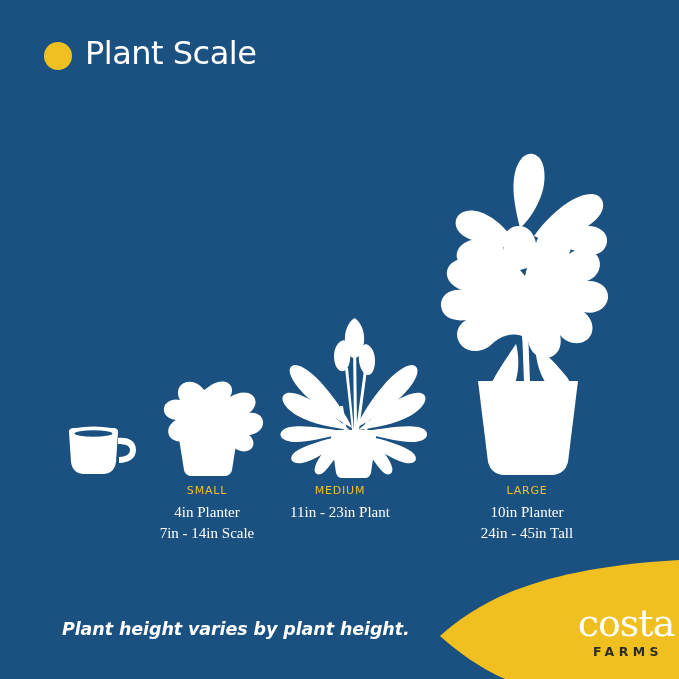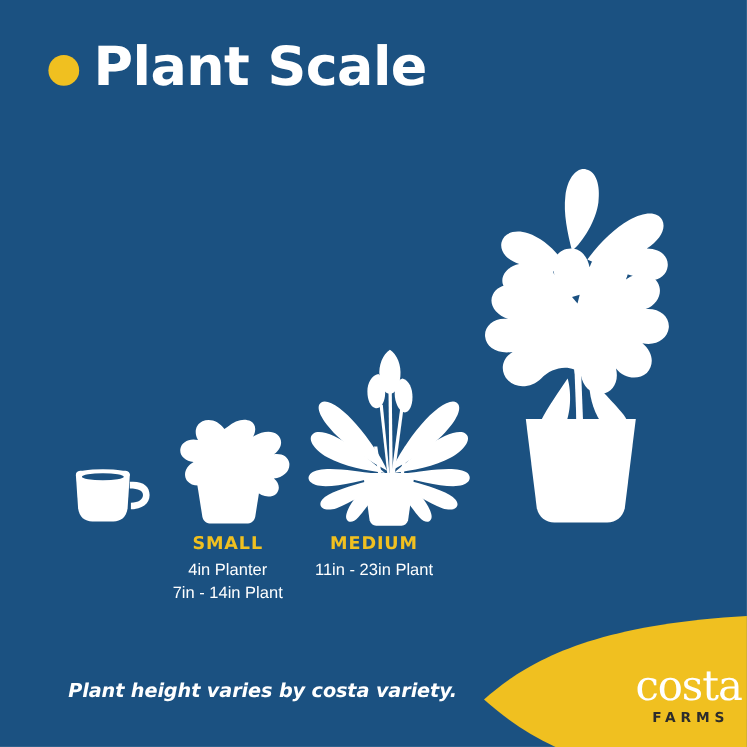--- a/index.html
+++ b/index.html
@@ -33,22 +33,22 @@
   .bullet-dot {
     width: 28px;
     height: 28px;
     border-radius: 50%;
     background: #f0c020;
     flex: 0 0 auto;
     margin-top: 6px;
   }
   .title {
     color: #ffffff;
-    font-size: 49px;
-    font-weight: 700;
+    font-size: 32px;
+    font-weight: 400;
     letter-spacing: -0.5px;
     line-height: 1;
     white-space: nowrap;
     font-family: "DejaVu Sans", sans-serif;
   }
 
   
   .stage {
     position: absolute;
     left: 0;
@@ -72,33 +72,33 @@
     text-align: center;
     transform: translateX(-50%);
     width: 200px;
   }
   .label-group.small  { left: 207px; }
   .label-group.medium { left: 340px; }
   .label-group.large  { left: 527px; }
 
   .size-name {
     color: #f0c020;
-    font-size: 16px;
-    font-weight: 700;
+    font-size: 11px;
+    font-weight: 400;
     letter-spacing: 0.8px;
     margin-bottom: 5px;
     font-family: "DejaVu Sans", sans-serif;
   }
   .planter-size,
   .height-range {
     color: #ffffff;
     font-size: 15px;
     font-weight: 400;
     line-height: 1.42;
-    font-family: Liberation Sans, sans-serif;
+    font-family: Liberation Serif, serif;
   }
 
   
   .footnote {
     position: absolute;
     left: 62px;
     top: 619px;
     color: #ffffff;
     font-size: 17.5px;
     font-style: italic;
@@ -266,31 +266,36 @@
         <path d="M520 270 L527 268 L525 276 Z" fill="#1b5181"></path>
       </g>
     </svg>
   </div>
 
   <div class="labels">
 
     <div class="label-group small">
       <div class="size-name">SMALL</div>
       <div class="planter-size">4in Planter</div>
-      <div class="height-range">7in - 14in Plant</div>
+      <div class="height-range">7in - 14in Scale</div>
     </div>
 
     <div class="label-group medium">
       <div class="size-name">MEDIUM</div>
       <div class="height-range">11in - 23in Plant</div>
     </div>
 
-  </div>
-
-  <div class="footnote">Plant height varies by costa variety.</div>
+    <div class="label-group large">
+      <div class="size-name">LARGE</div>
+      <div class="planter-size">10in Planter</div>
+      <div class="height-range">24in - 45in Tall</div>
+    </div>
+  </div>
+
+  <div class="footnote">Plant height varies by plant height.</div>
 
   <div class="swoosh">
     <svg width="679" height="679" viewBox="0 0 679 679" fill="none" xmlns="http://www.w3.org/2000/svg">
       <path d="M440 636
                C480 600 540 568 679 560
                L679 679
                L505 679
                C480 668 458 652 440 636 Z" fill="#f0c020"></path>
     </svg>
   </div>

